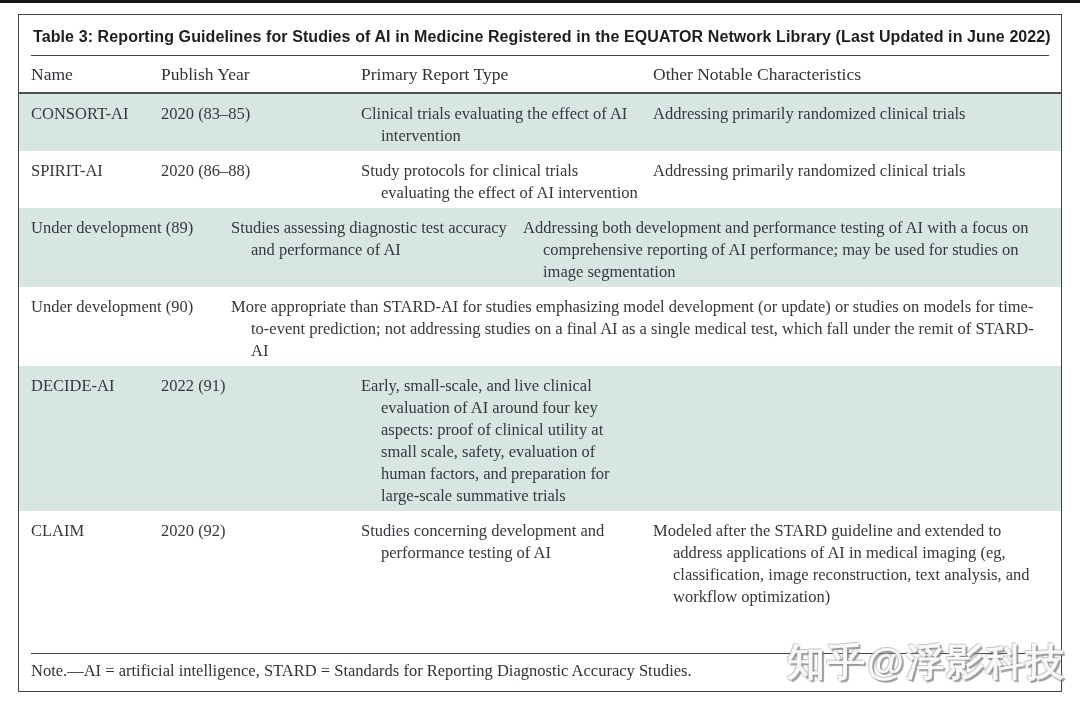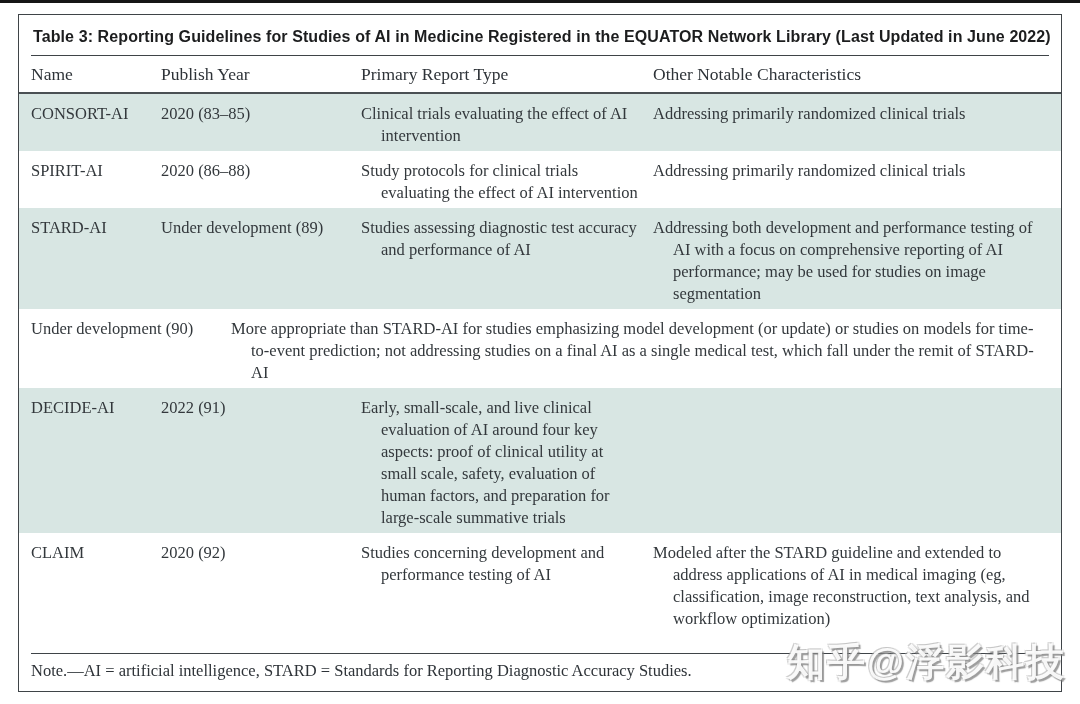--- a/index.html
+++ b/index.html
@@ -106,21 +106,20 @@
     <div class="cell c-type hang">Clinical trials evaluating the effect of AI intervention</div>
     <div class="cell c-other hang">Addressing primarily randomized clinical trials</div>
   </div>
       <div class="row">
     <div class="cell c-name">SPIRIT-AI</div>
     <div class="cell c-year">2020 (86–88)</div>
     <div class="cell c-type hang">Study protocols for clinical trials evaluating the effect of AI intervention</div>
     <div class="cell c-other hang">Addressing primarily randomized clinical trials</div>
   </div>
       <div class="row shaded">
-    <div class="cell c-name">STARD-AI</div>
     <div class="cell c-year">Under development (89)</div>
     <div class="cell c-type hang">Studies assessing diagnostic test accuracy and performance of AI</div>
     <div class="cell c-other hang">Addressing both development and performance testing of AI with a focus on comprehensive reporting of AI performance; may be used for studies on image segmentation</div>
   </div>
       <div class="row">
     <div class="cell c-year">Under development (90)</div>
     <div class="cell c-other hang">More appropriate than STARD-AI for studies emphasizing model development (or update) or studies on models for time-to-event prediction; not addressing studies on a final AI as a single medical test, which fall under the remit of STARD-AI</div>
   </div>
       <div class="row shaded">
     <div class="cell c-name">DECIDE-AI</div>

